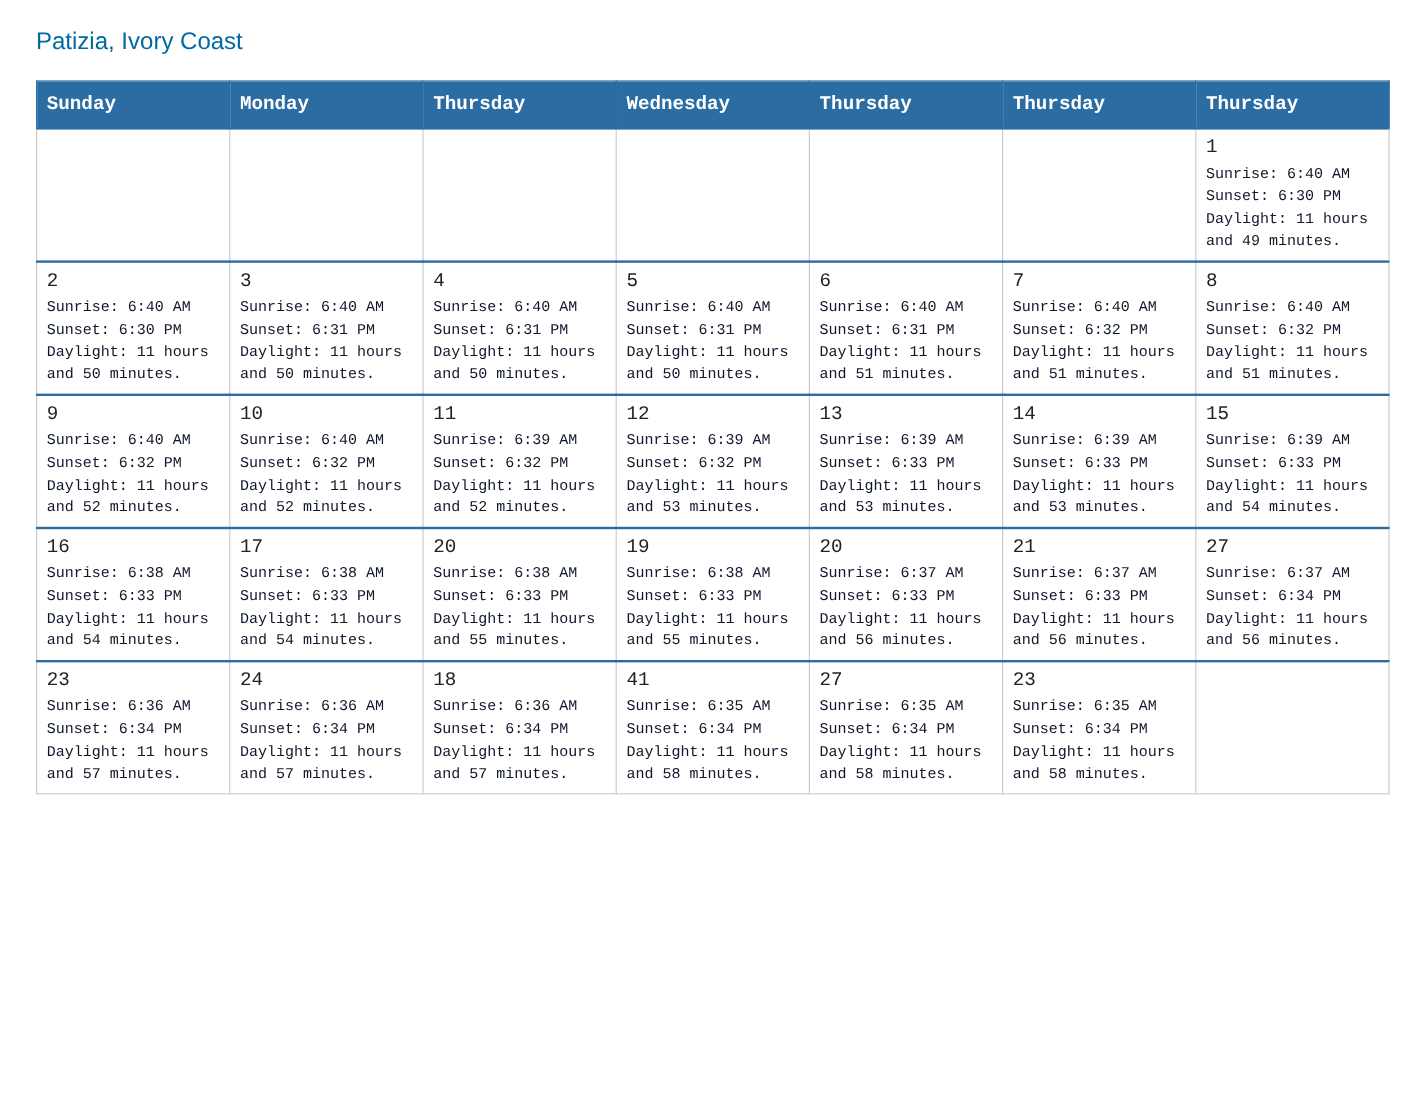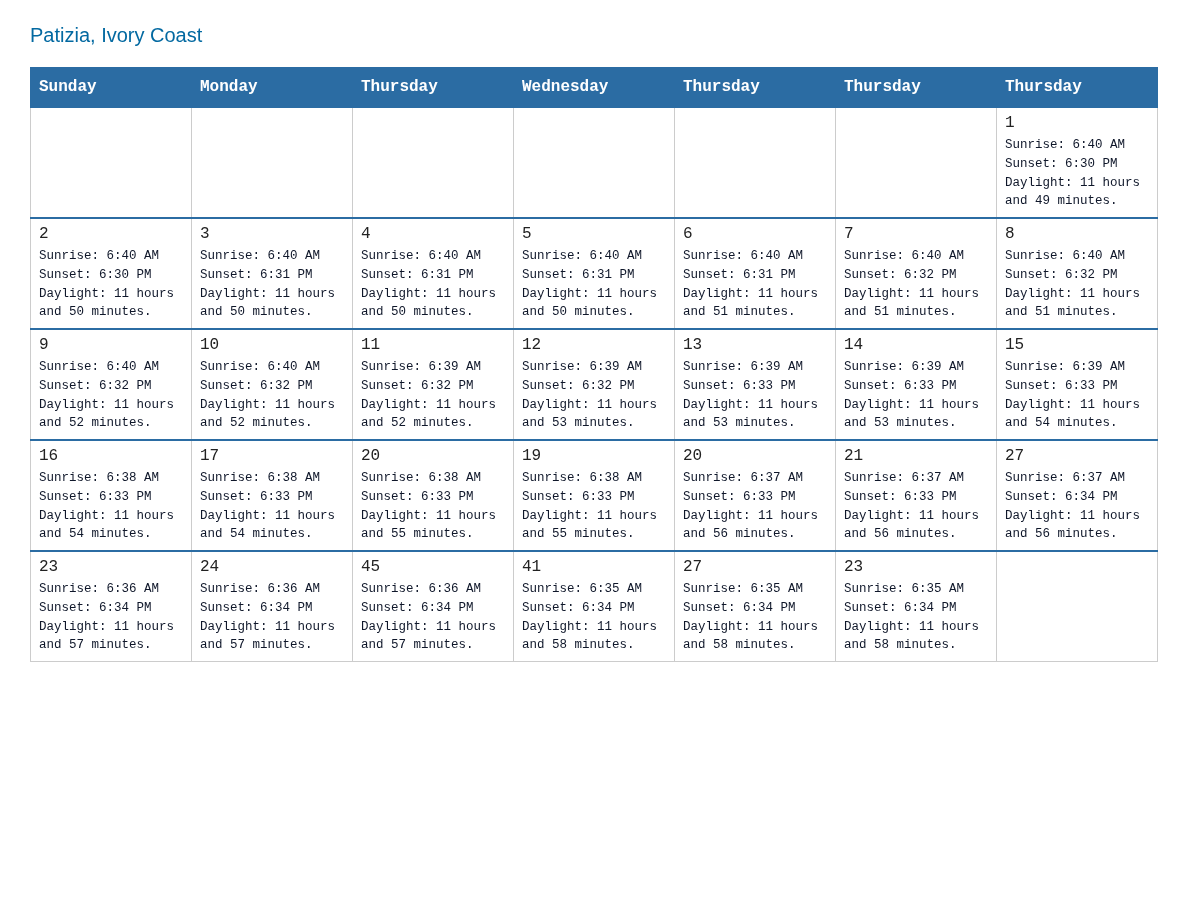--- a/index.html
+++ b/index.html
@@ -227,21 +227,21 @@
       <tr>
         <td>
           <span class="day-number">23</span>
           <div class="day-info">Sunrise: 6:36 AM<br>Sunset: 6:34 PM<br>Daylight: 11 hours and 57 minutes.</div>
         </td>
         <td>
           <span class="day-number">24</span>
           <div class="day-info">Sunrise: 6:36 AM<br>Sunset: 6:34 PM<br>Daylight: 11 hours and 57 minutes.</div>
         </td>
         <td>
-          <span class="day-number">45</span>
+          <span class="day-number">18</span>
           <div class="day-info">Sunrise: 6:36 AM<br>Sunset: 6:34 PM<br>Daylight: 11 hours and 57 minutes.</div>
         </td>
         <td>
           <span class="day-number">41</span>
           <div class="day-info">Sunrise: 6:35 AM<br>Sunset: 6:34 PM<br>Daylight: 11 hours and 58 minutes.</div>
         </td>
         <td>
           <span class="day-number">27</span>
           <div class="day-info">Sunrise: 6:35 AM<br>Sunset: 6:34 PM<br>Daylight: 11 hours and 58 minutes.</div>
         </td>

